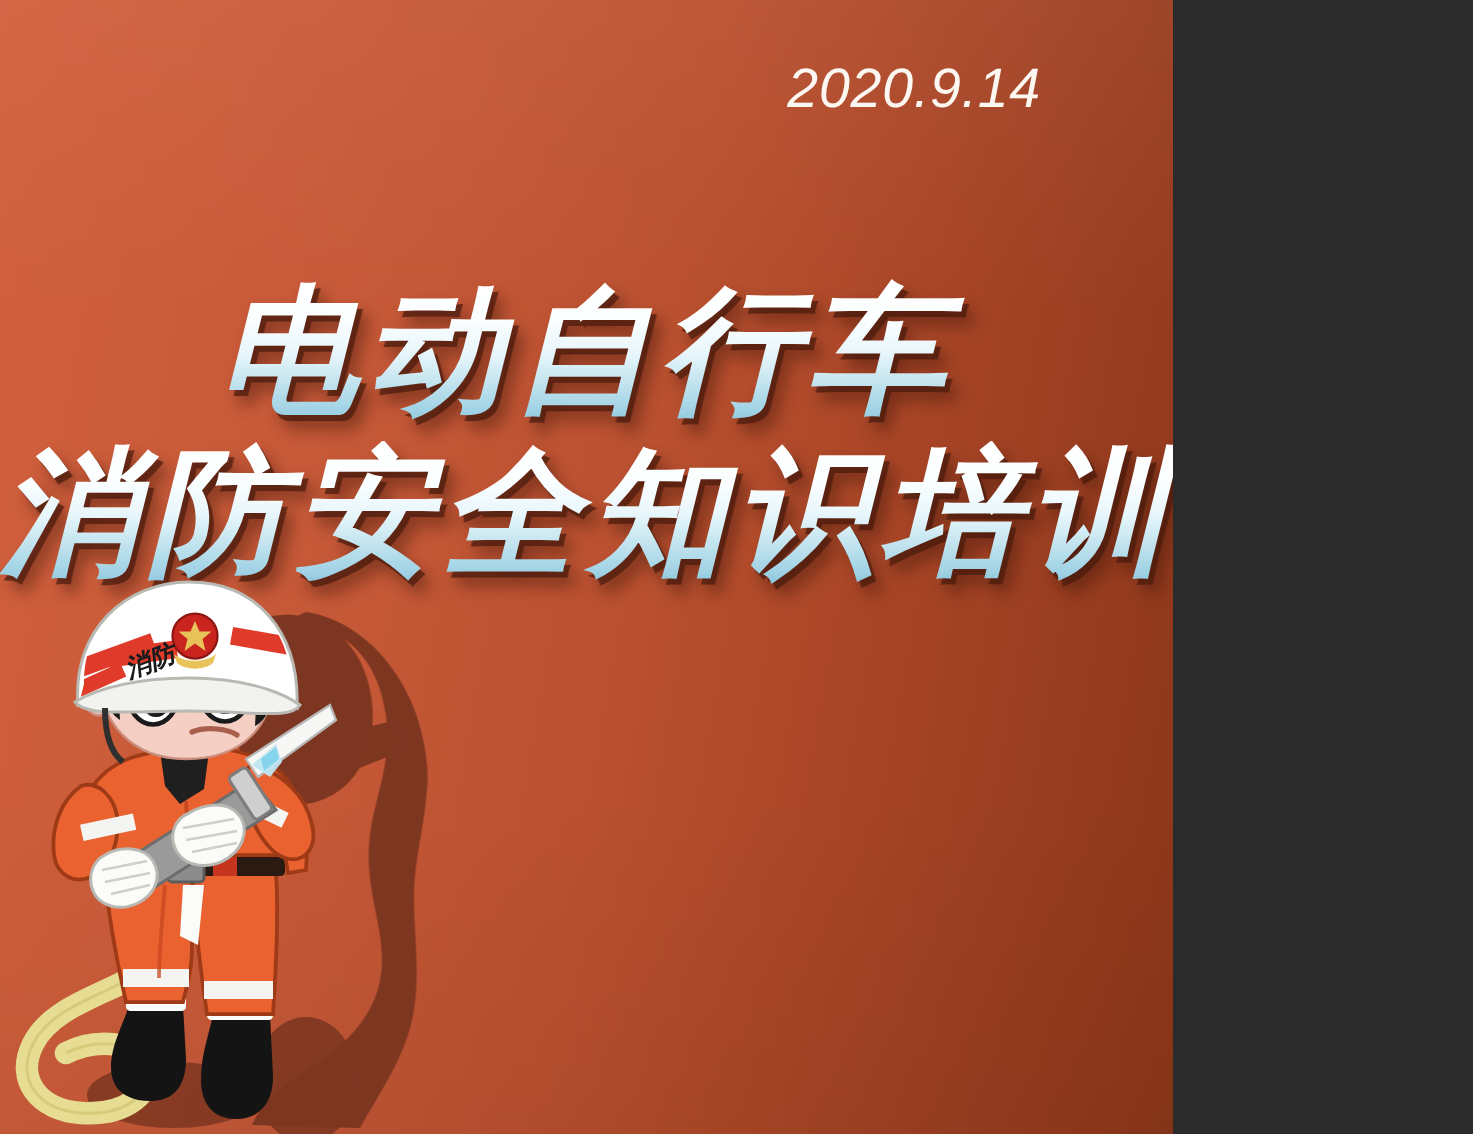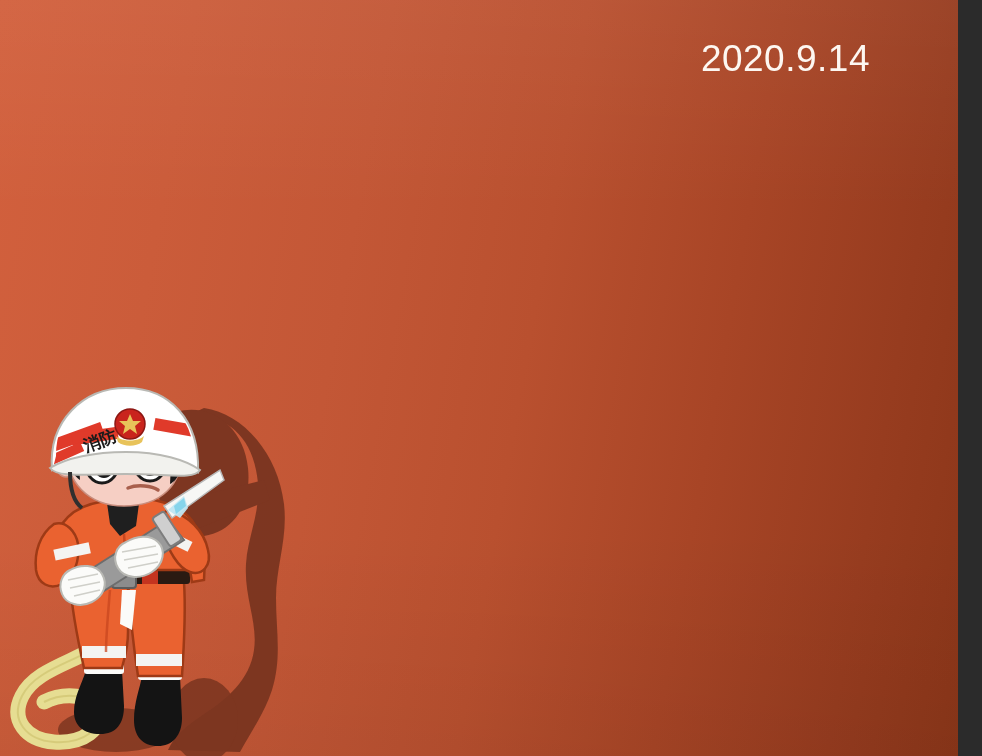--- a/index.html
+++ b/index.html
@@ -2,32 +2,33 @@
 <html><head>
 <meta charset="utf-8">
 <style>
   html, body {
     margin: 0;
     padding: 0;
     background: #2b2b2b;
   }
   #slide {
     position: relative;
-    width: 958px;
+    width: 782px;
     height: 756px;
     overflow: hidden;
     font-family: "Liberation Sans", "DejaVu Sans", sans-serif;
     background: linear-gradient(100deg,
         #d2603d 0%,
         #cb5c3a 18%,
         #c35736 36%,
         #b9502f 54%,
         #a84526 72%,
         #973c1f 88%,
         #8b3619 100%);
+    font-style: italic;
   }
   
   #slide .bg-sheen {
     position: absolute;
     inset: 0;
     background: linear-gradient(180deg,
         rgba(255,255,255,0.045) 0%,
         rgba(255,255,255,0.00) 28%,
         rgba(0,0,0,0.00) 70%,
         rgba(0,0,0,0.05) 100%);
@@ -93,20 +94,24 @@
 </style>
 </head>
 <body>
 
 <div id="slide">
 
   <div class="bg-sheen"></div>
 
   <div id="date">2020.9.14</div>
 
+  <div id="title-block">
+    <span class="title-line l1">电动自行车</span>
+    <span class="title-line l2">消防安全知识培训</span>
+  </div>
 
   <div id="firefighter">
     <svg viewBox="0 0 300 372" xmlns="http://www.w3.org/2000/svg">
       <defs>
         <clipPath id="helmetClip">
           <path d="M48 72 C48 28 80 6 116 6 C154 6 186 30 186 74 L186 88 L44 88 Z"></path>
         </clipPath>
       </defs>
 
       <g opacity="0.95">

